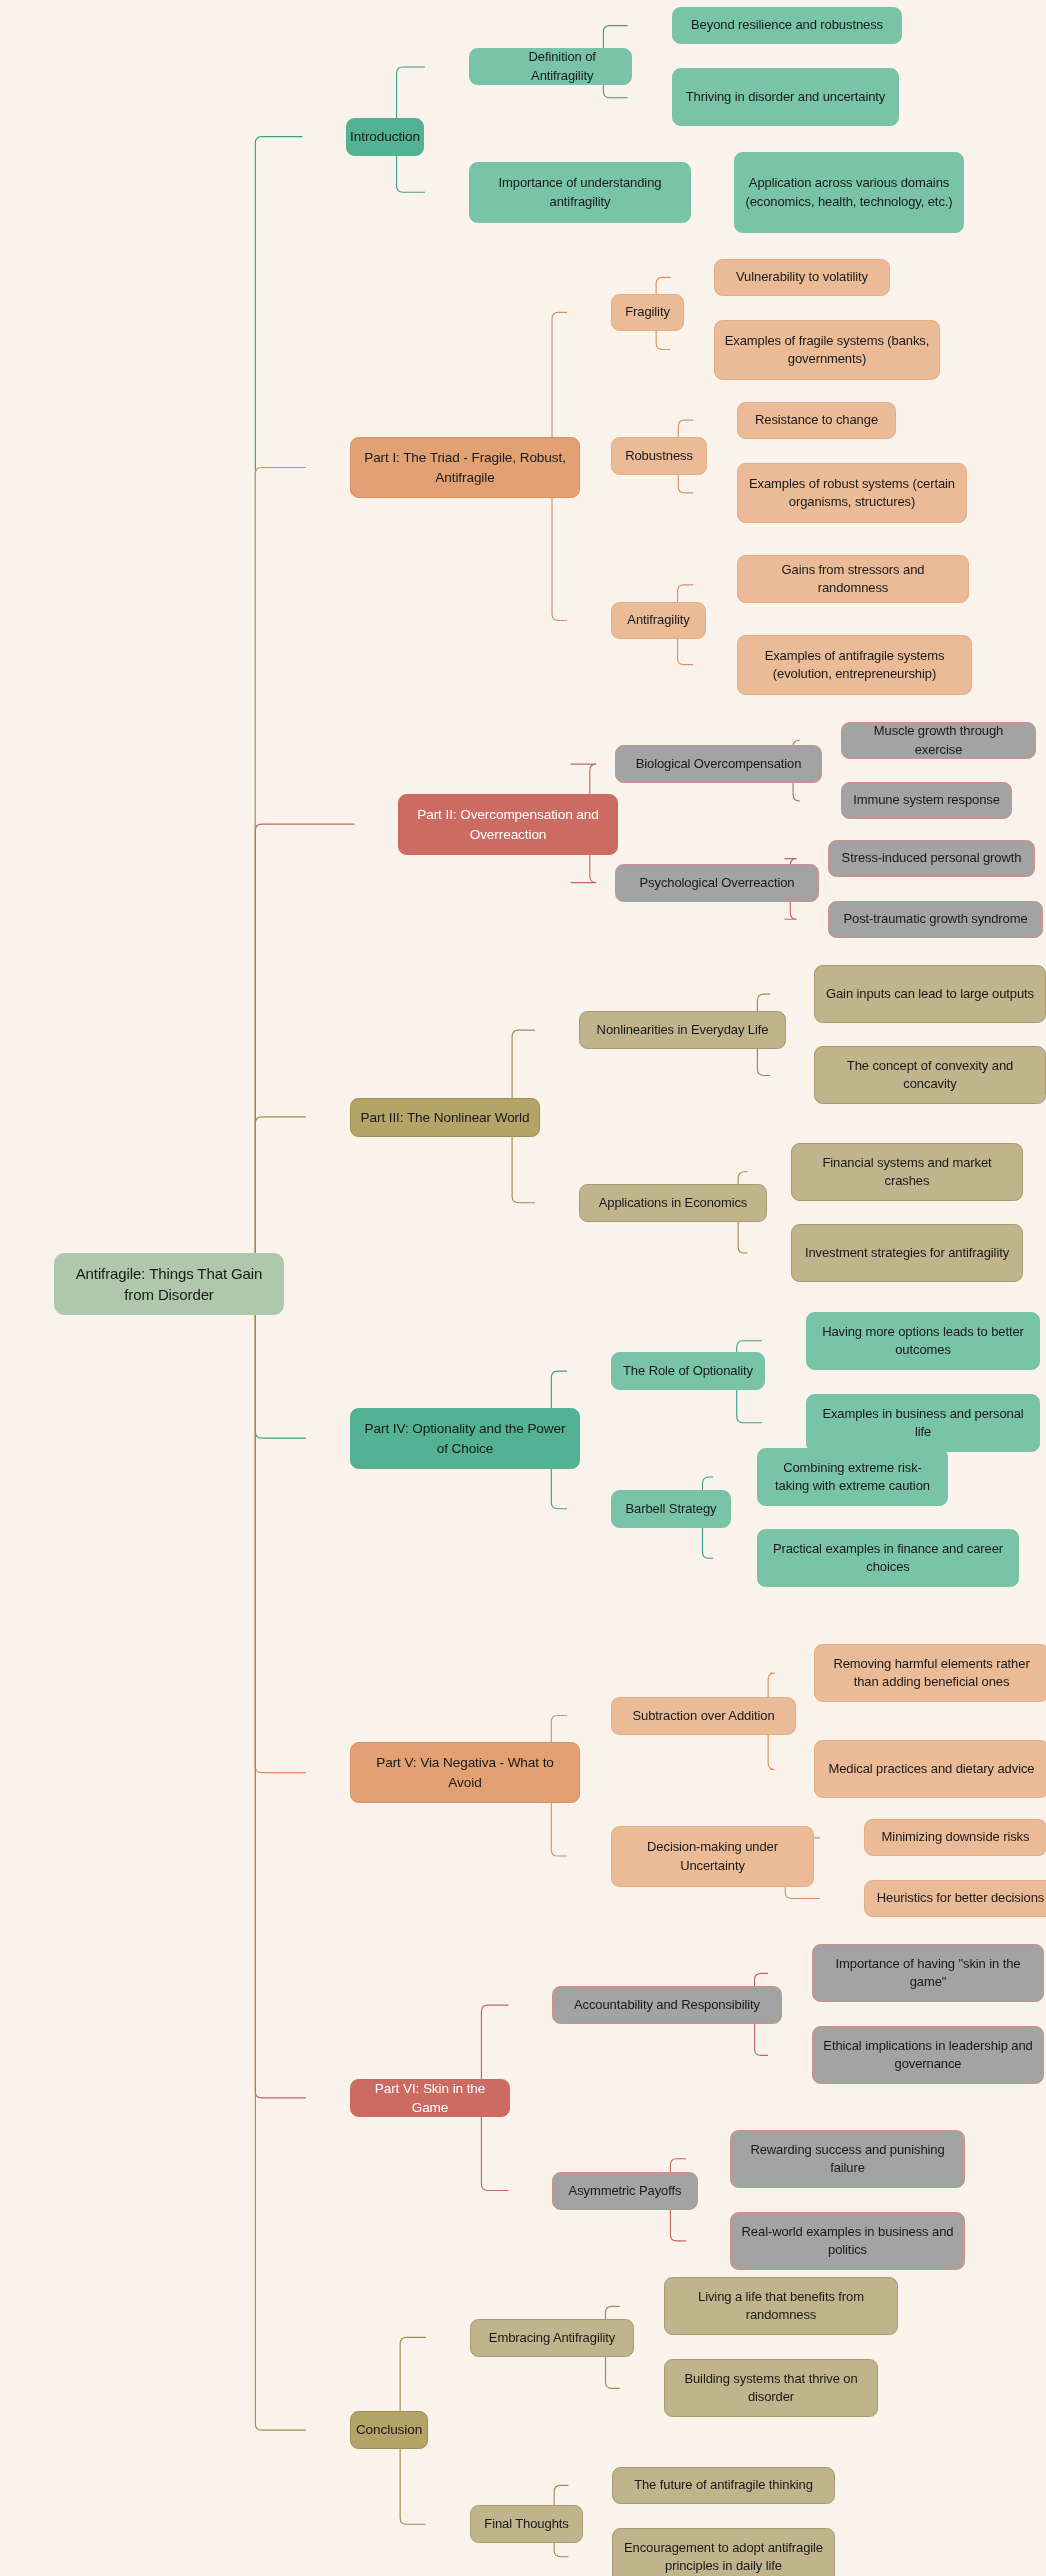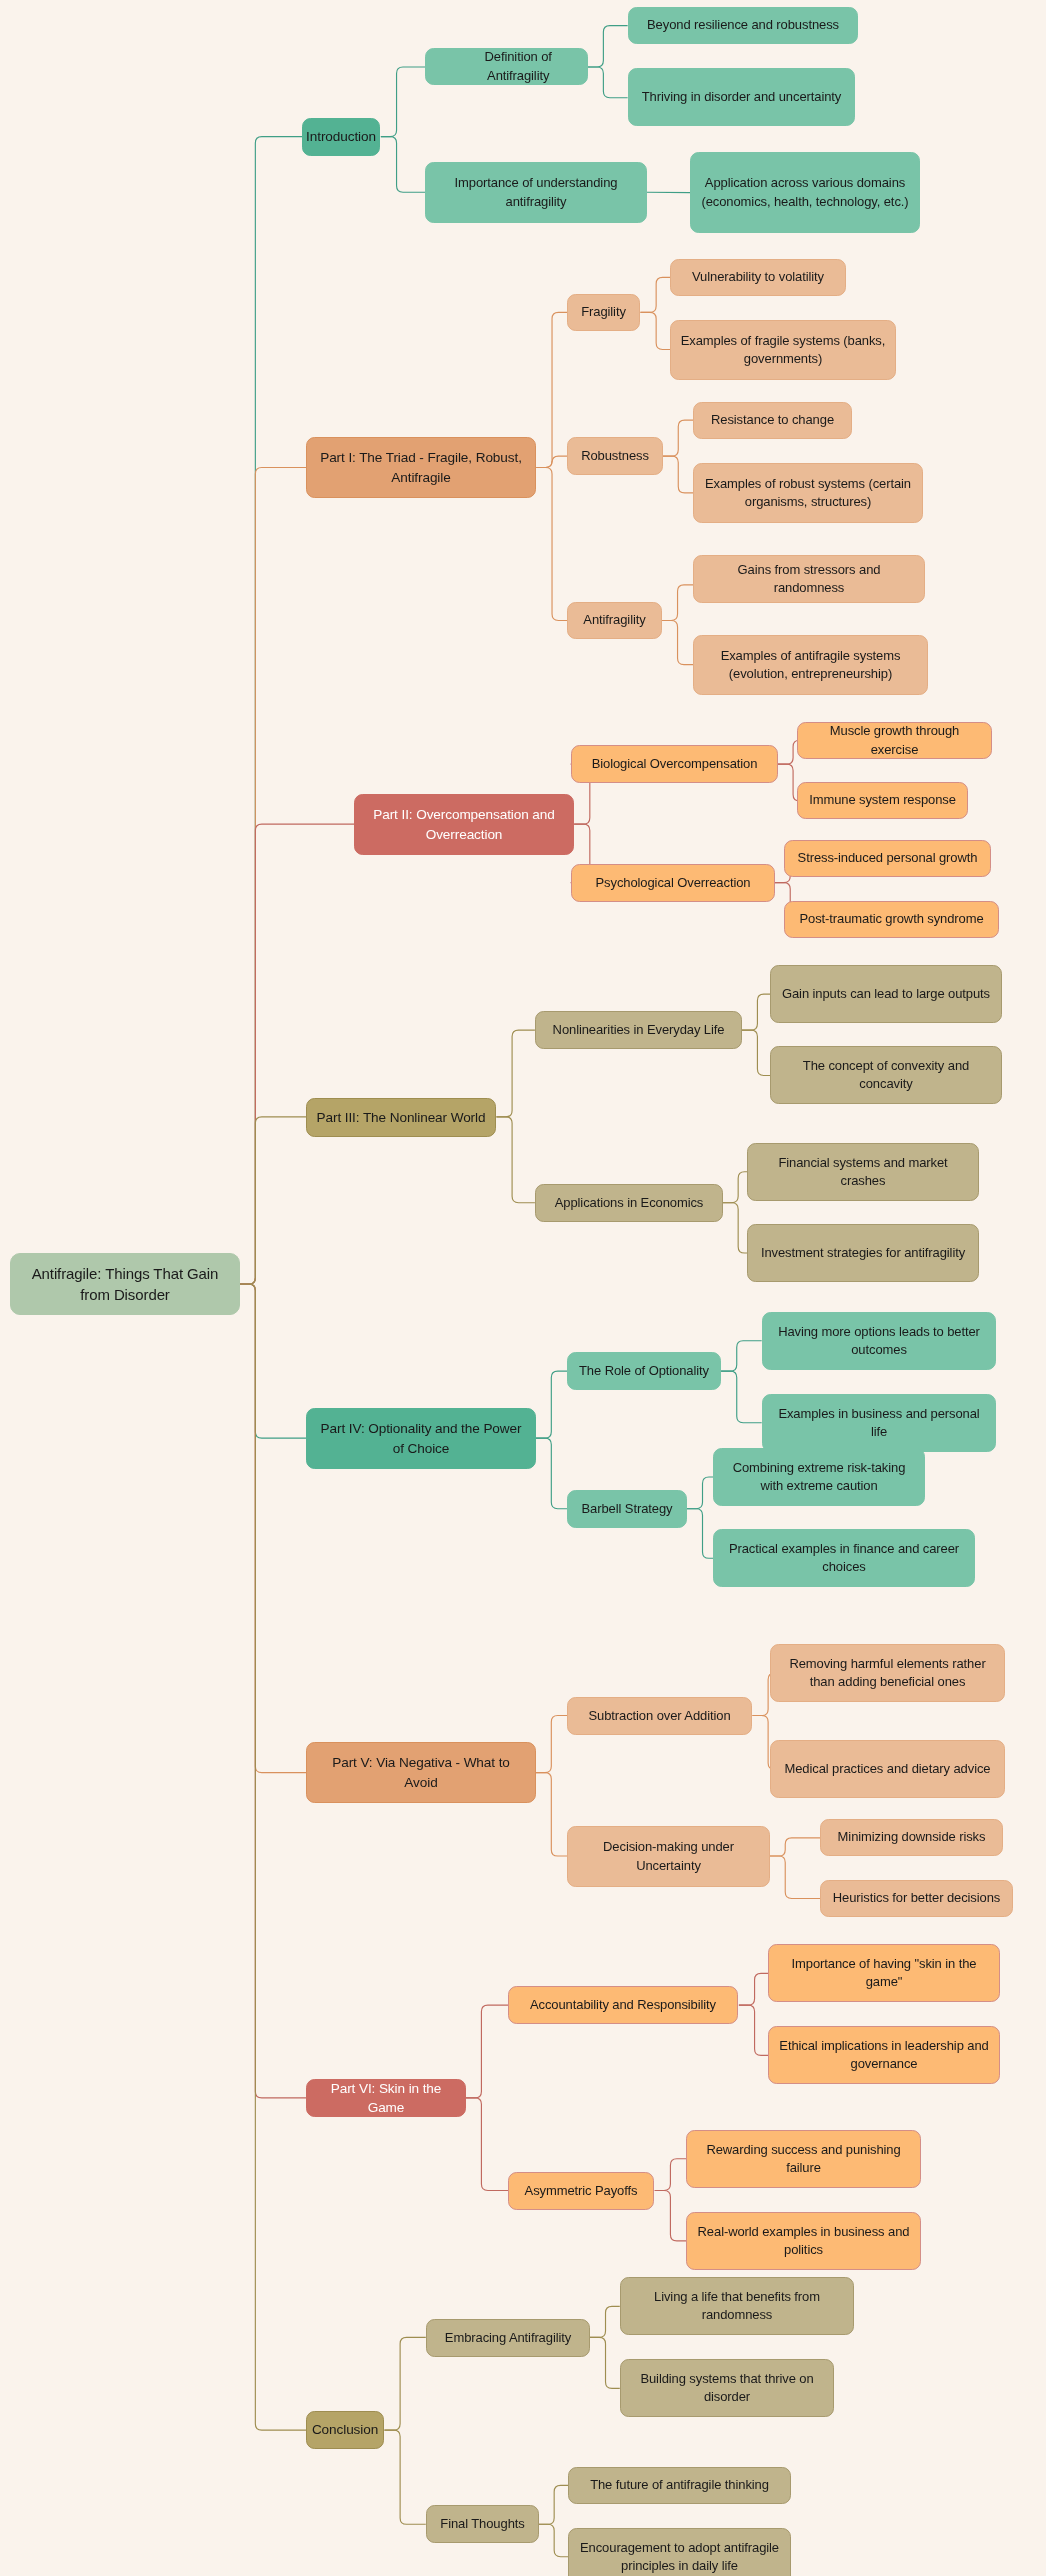--- a/index.html
+++ b/index.html
@@ -26,28 +26,29 @@
     display: flex;
     align-items: center;
     justify-content: center;
     text-align: center;
     border-radius: 8.6px;
     padding: 4.3px 8.6px;
     line-height: 1.42;
     color: #1a1a1a;
     letter-spacing: -0.1px;
     z-index: 2;
+    margin-left: 44px;
   }
   .node.root   { background:#afc8ab; border:1.1px solid #afc8ab; font-size:15px; border-radius:10px; }
   .n-green-d   { background:#53b293; border:1.1px solid #53b293; }
   .n-green-m   { background:#79c4a8; border:1.1px solid #79c4a8; }
   .n-orange-d  { background:#e2a172; border:1.1px solid #d9915d; }
   .n-orange-m  { background:#eabb96; border:1.1px solid #e4ae85; }
   .n-red-d     { background:#cc6b62; border:1.1px solid #cc6b62; color:#ffffff; }
-  .n-red-m     { background:#fdba74; border:1.1px solid #d48e87; }
+  .n-red-m     { background:#a3a3a3; border:1.1px solid #d48e87; }
   .n-olive-d   { background:#b5a467; border:1.1px solid #9e8d50; }
   .n-olive-m   { background:#c0b48c; border:1.1px solid #a79a6e; }
 </style>
 </head>
 <body>
 
 <div id="canvas">
   <svg id="links" viewBox="0 0 1468 3612" width="1047" height="2576">
       <path d="M 336 1800.5 L 349 1800.5 Q 358 1800.5 358 1791.5 L 358 200.5 Q 358 191.5 367 191.5 L 424 191.5" fill="none" stroke="#3f9e86" stroke-width="1.6"></path>
       <path d="M 534 191.5 L 547 191.5 Q 556 191.5 556 182.5 L 556 103 Q 556 94 565 94 L 596 94" fill="none" stroke="#3f9e86" stroke-width="1.6"></path>
@@ -210,21 +211,21 @@
       </div>
       <div class="node n-green-m" style="left: 762px; top: 1312px; width: 234px; height: 58px; font-size: 13px;">
         <span>Having more options leads to better outcomes</span>
       </div>
       <div class="node n-green-m" style="left: 762px; top: 1394px; width: 234px; height: 58px; font-size: 13px;">
         <span>Examples in business and personal life</span>
       </div>
       <div class="node n-green-m" style="left: 567px; top: 1490px; width: 120px; height: 38px; font-size: 13px;">
         <span>Barbell Strategy</span>
       </div>
-      <div class="node n-green-m" style="left: 713px; top: 1448px; width: 212px; height: 58px; font-size: 13px;">
+      <div class="node n-green-m" style="left: 713px; top: 1448px; width: 191px; height: 58px; font-size: 13px;">
         <span>Combining extreme risk-taking with extreme caution</span>
       </div>
       <div class="node n-green-m" style="left: 713px; top: 1529px; width: 262px; height: 58px; font-size: 13px;">
         <span>Practical examples in finance and career choices</span>
       </div>
       <div class="node n-orange-d" style="left: 306px; top: 1742px; width: 230px; height: 61px; font-size: 13.6px;">
         <span>Part V: Via Negativa - What to Avoid</span>
       </div>
       <div class="node n-orange-m" style="left: 567px; top: 1697px; width: 185px; height: 38px; font-size: 13px;">
         <span>Subtraction over Addition</span>

